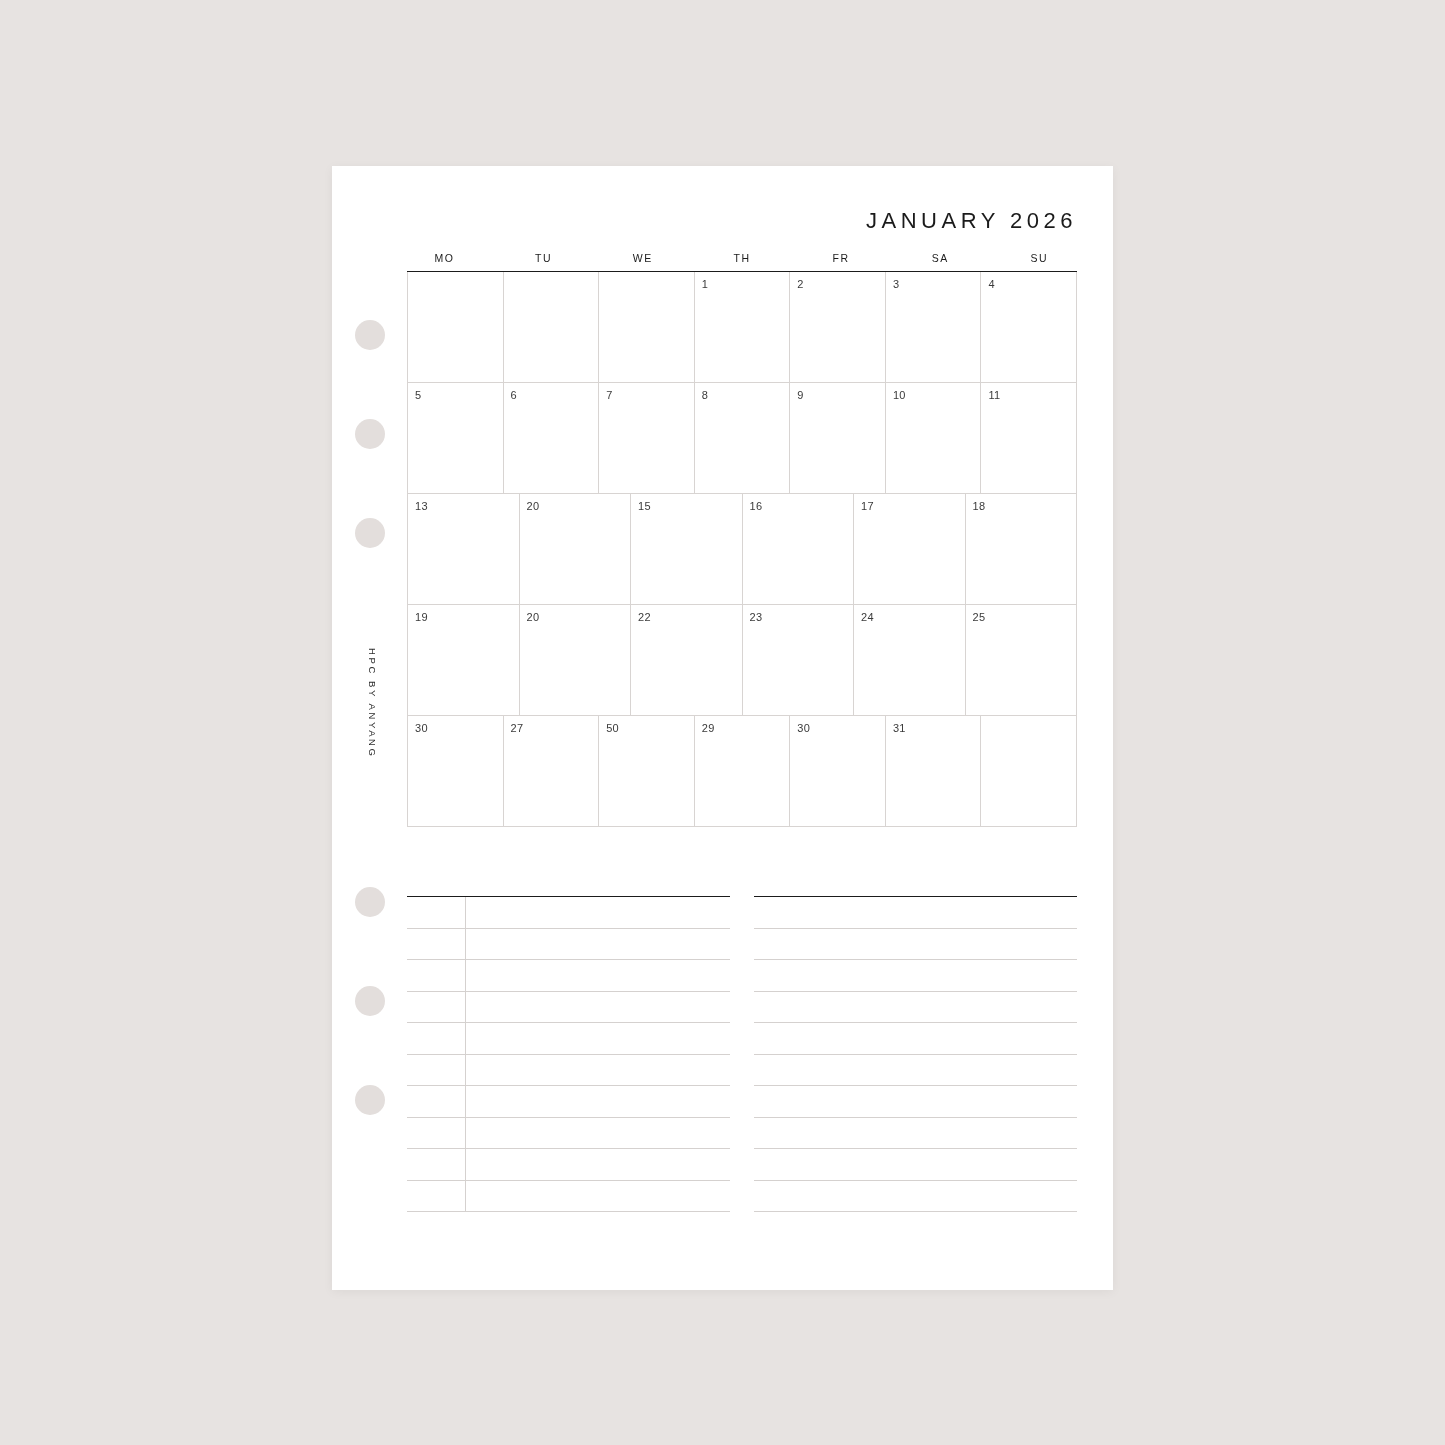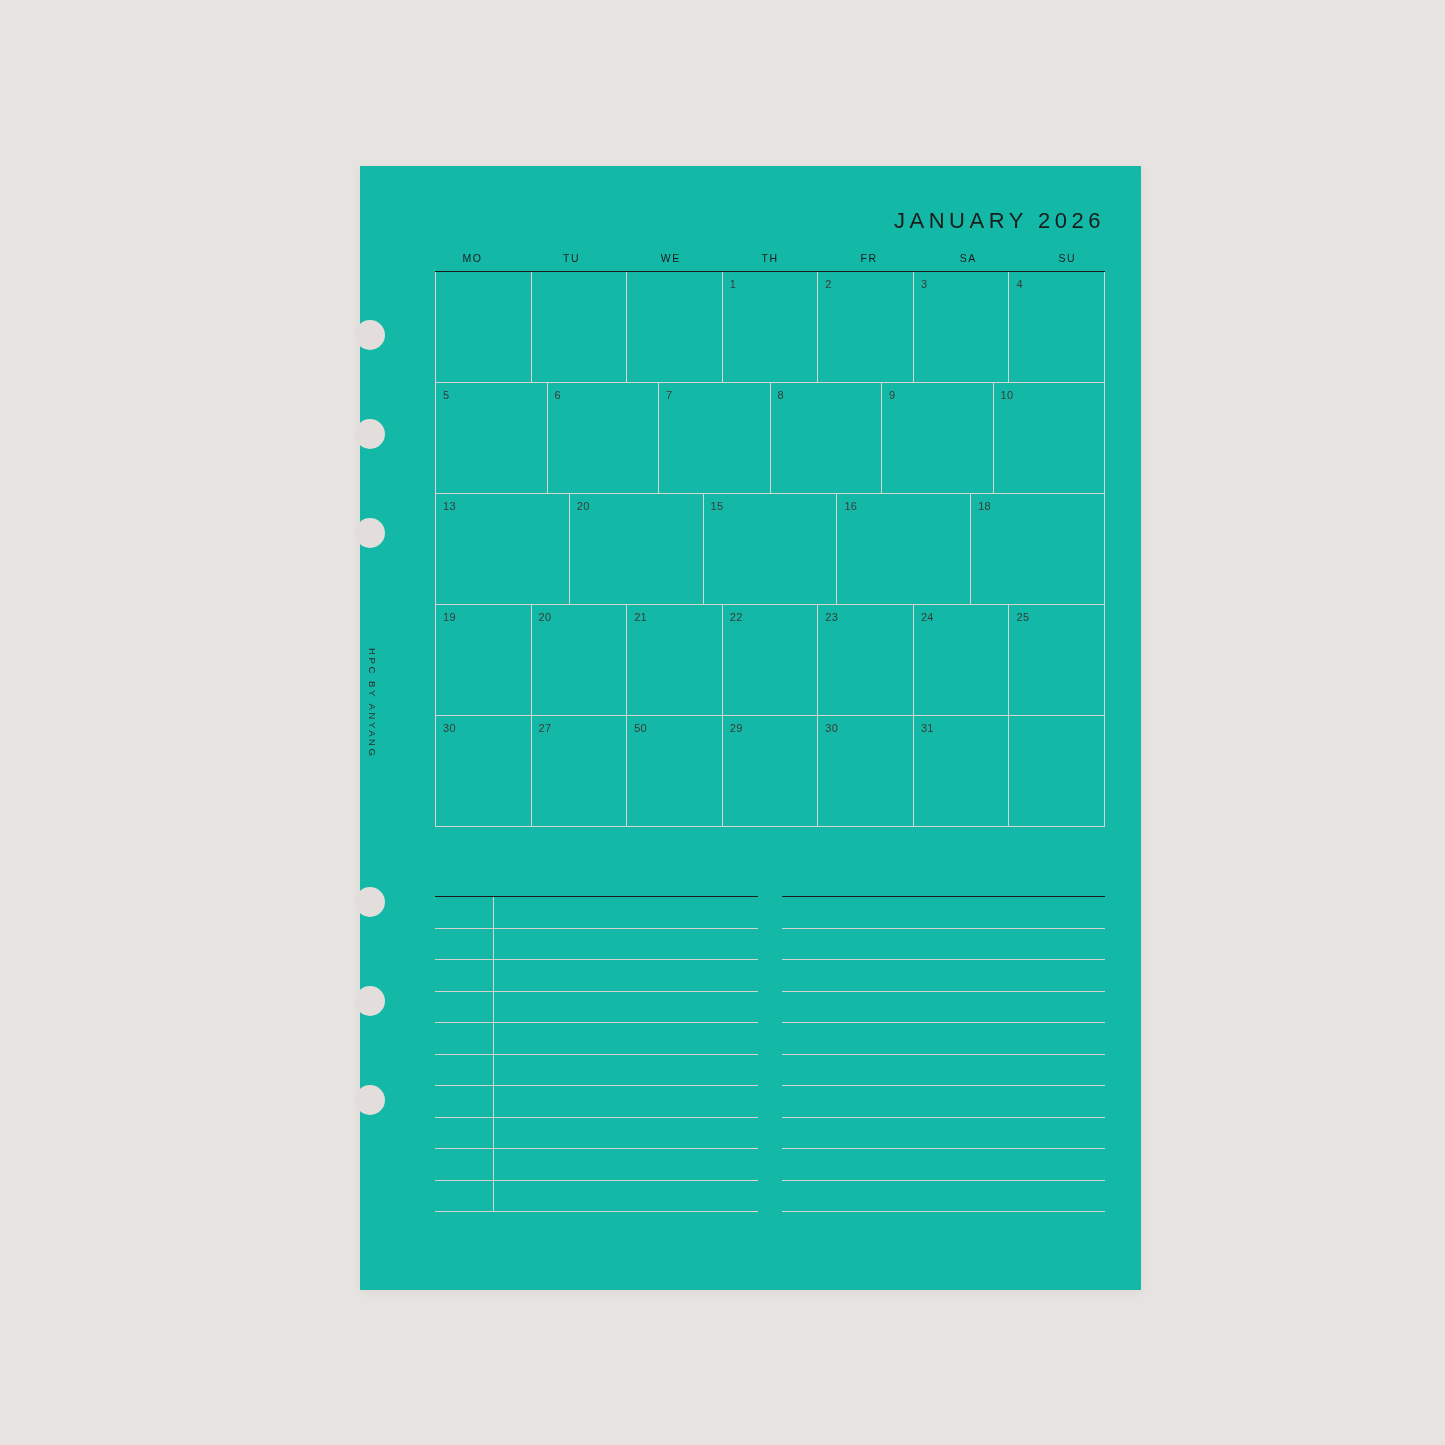--- a/index.html
+++ b/index.html
@@ -14,23 +14,22 @@
     overflow: hidden;
   }
 
   
   #page-sheet {
     position: absolute;
     left: 332px;
     top: 166px;
     width: 781px;
     height: 1124px;
-    background: #14b8a6;
+    background: #ffffff;
     box-shadow: 0 2px 10px rgba(0,0,0,0.05);
-    margin-left: 28px;
   }
 
   
   .punch-hole {
     position: absolute;
     width: 30px;
     height: 30px;
     border-radius: 50%;
     background: #e3dedc;
   }
@@ -188,49 +187,52 @@
         </div>
       <div class="day-cell">
           <span class="day-num">8</span>
         </div>
       <div class="day-cell">
           <span class="day-num">9</span>
         </div>
       <div class="day-cell">
           <span class="day-num">10</span>
         </div>
+      <div class="day-cell">
+          <span class="day-num">11</span>
+        </div>
     </div>
 
     <div class="week-row">
       <div class="day-cell">
           <span class="day-num">13</span>
         </div>
       <div class="day-cell">
           <span class="day-num">20</span>
         </div>
       <div class="day-cell">
           <span class="day-num">15</span>
         </div>
       <div class="day-cell">
           <span class="day-num">16</span>
         </div>
       <div class="day-cell">
+          <span class="day-num">17</span>
+        </div>
+      <div class="day-cell">
           <span class="day-num">18</span>
         </div>
     </div>
 
     <div class="week-row">
       <div class="day-cell">
           <span class="day-num">19</span>
         </div>
       <div class="day-cell">
           <span class="day-num">20</span>
-        </div>
-      <div class="day-cell">
-          <span class="day-num">21</span>
         </div>
       <div class="day-cell">
           <span class="day-num">22</span>
         </div>
       <div class="day-cell">
           <span class="day-num">23</span>
         </div>
       <div class="day-cell">
           <span class="day-num">24</span>
         </div>

